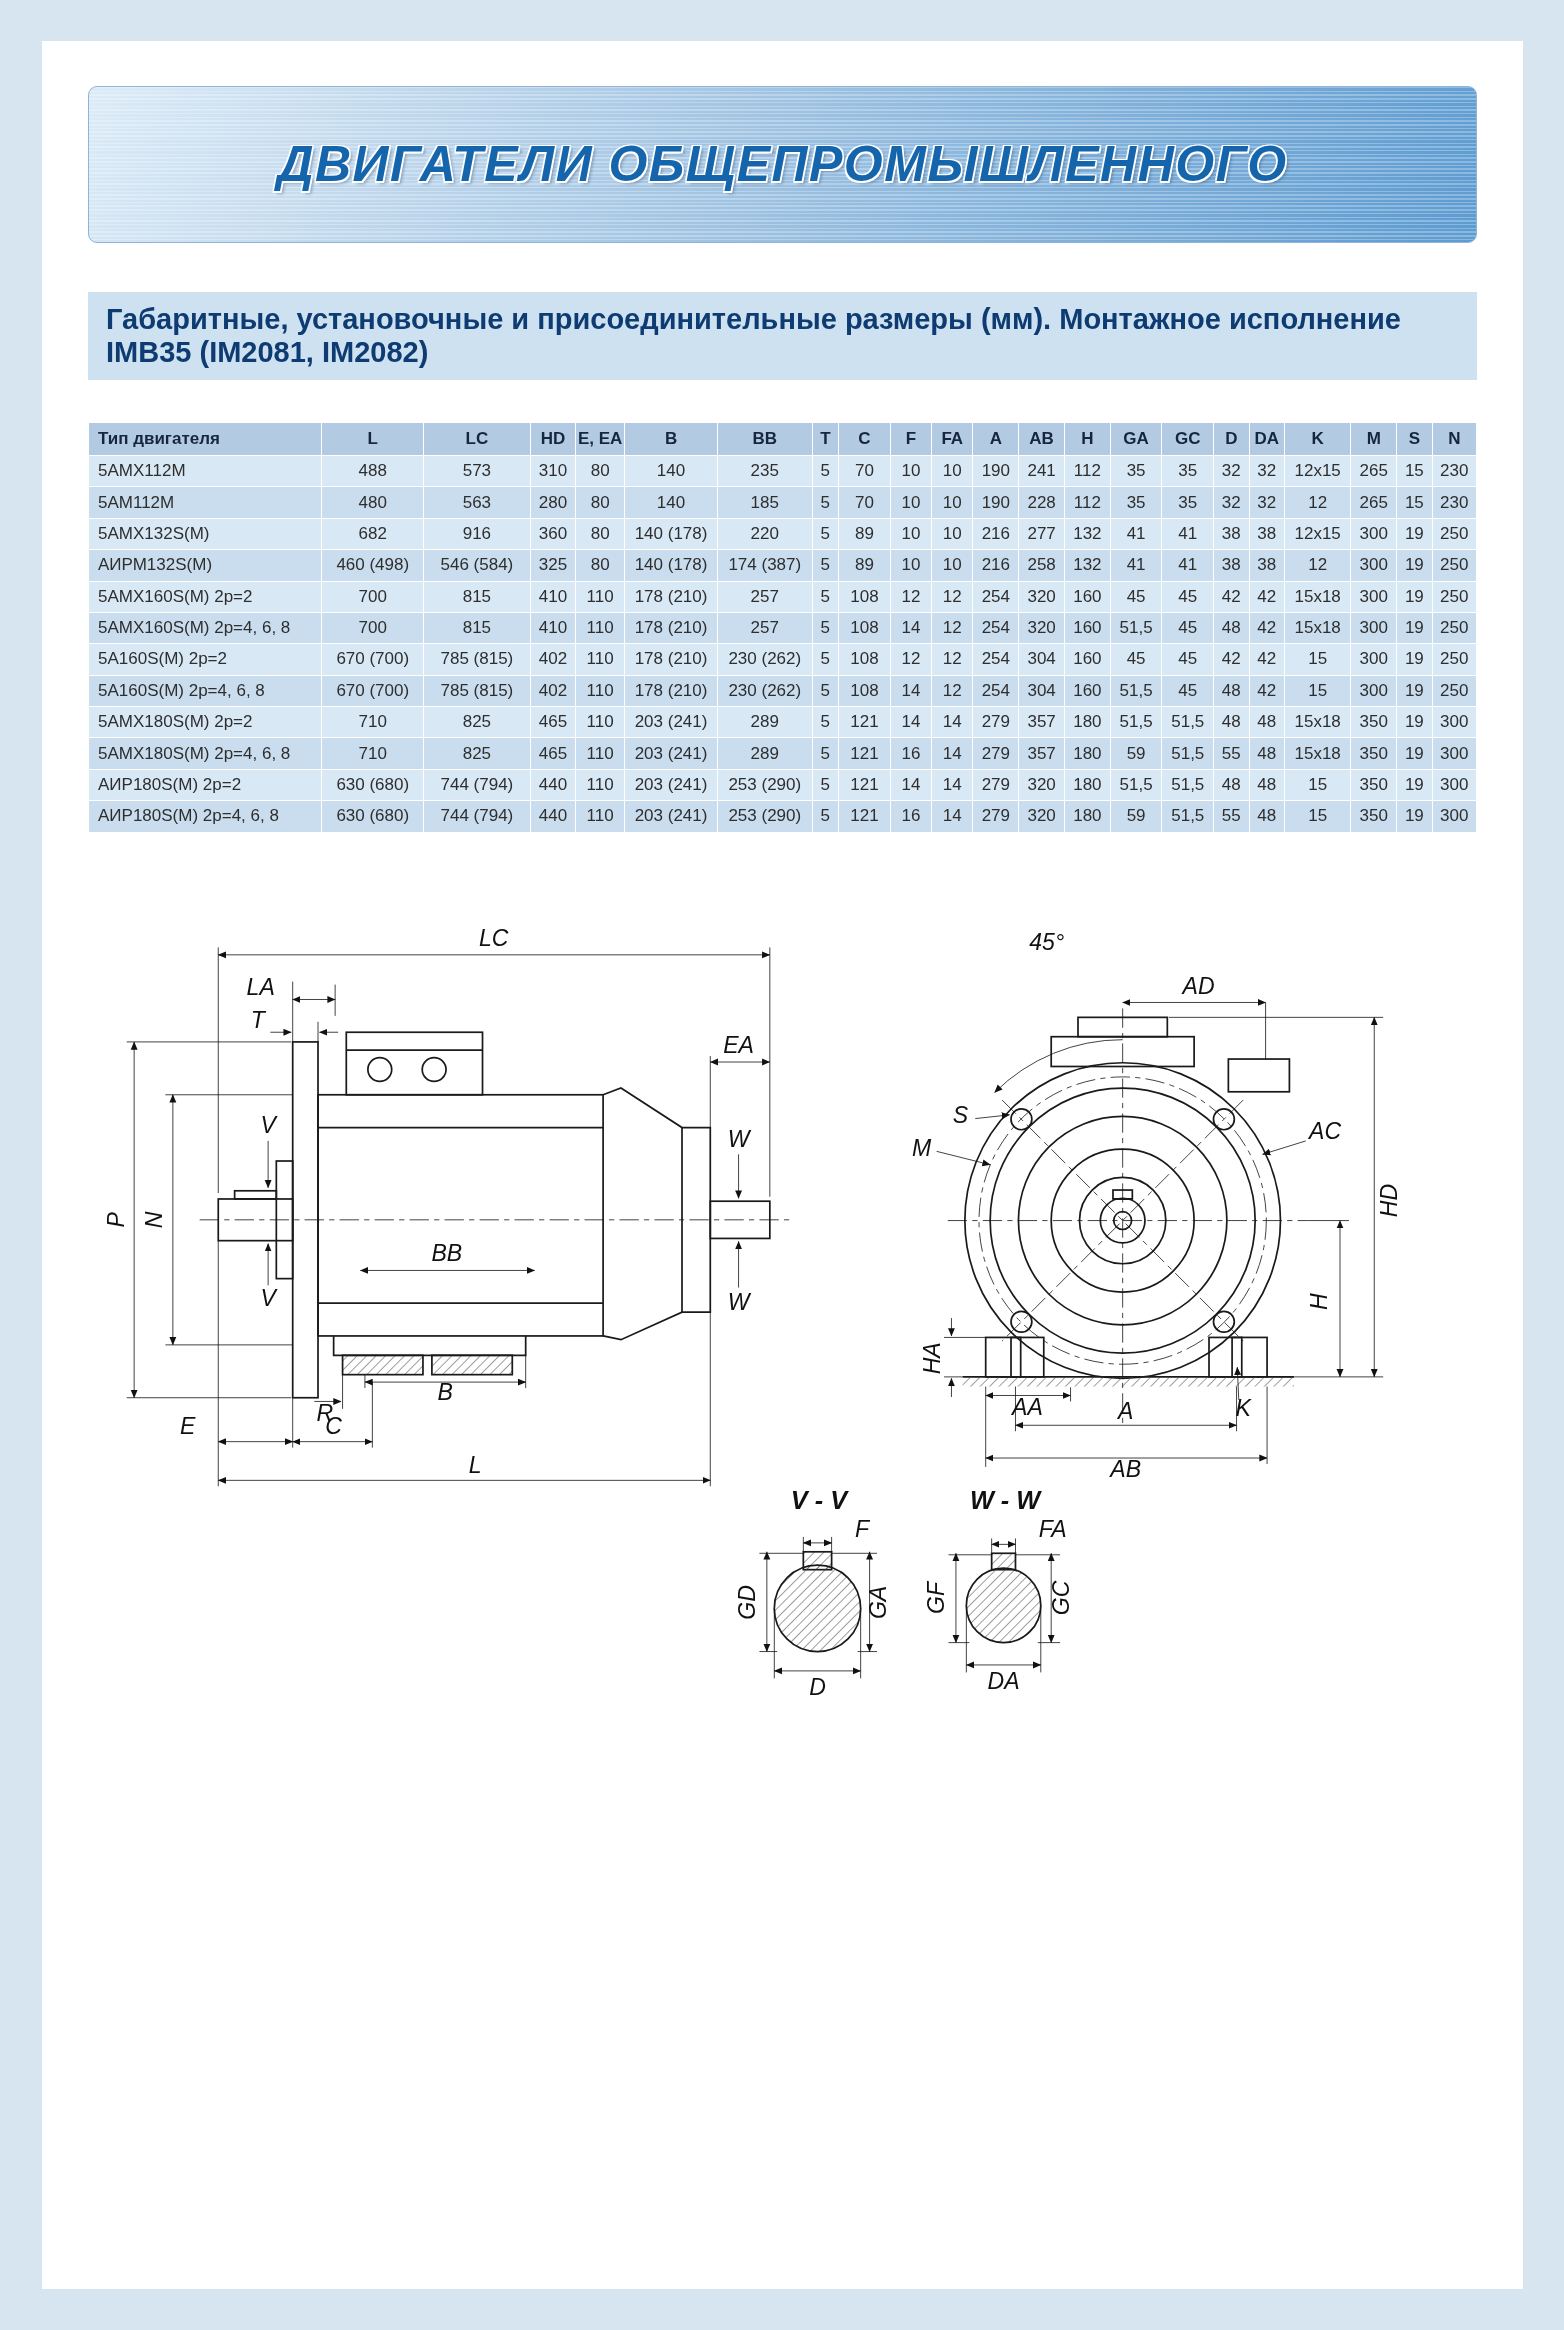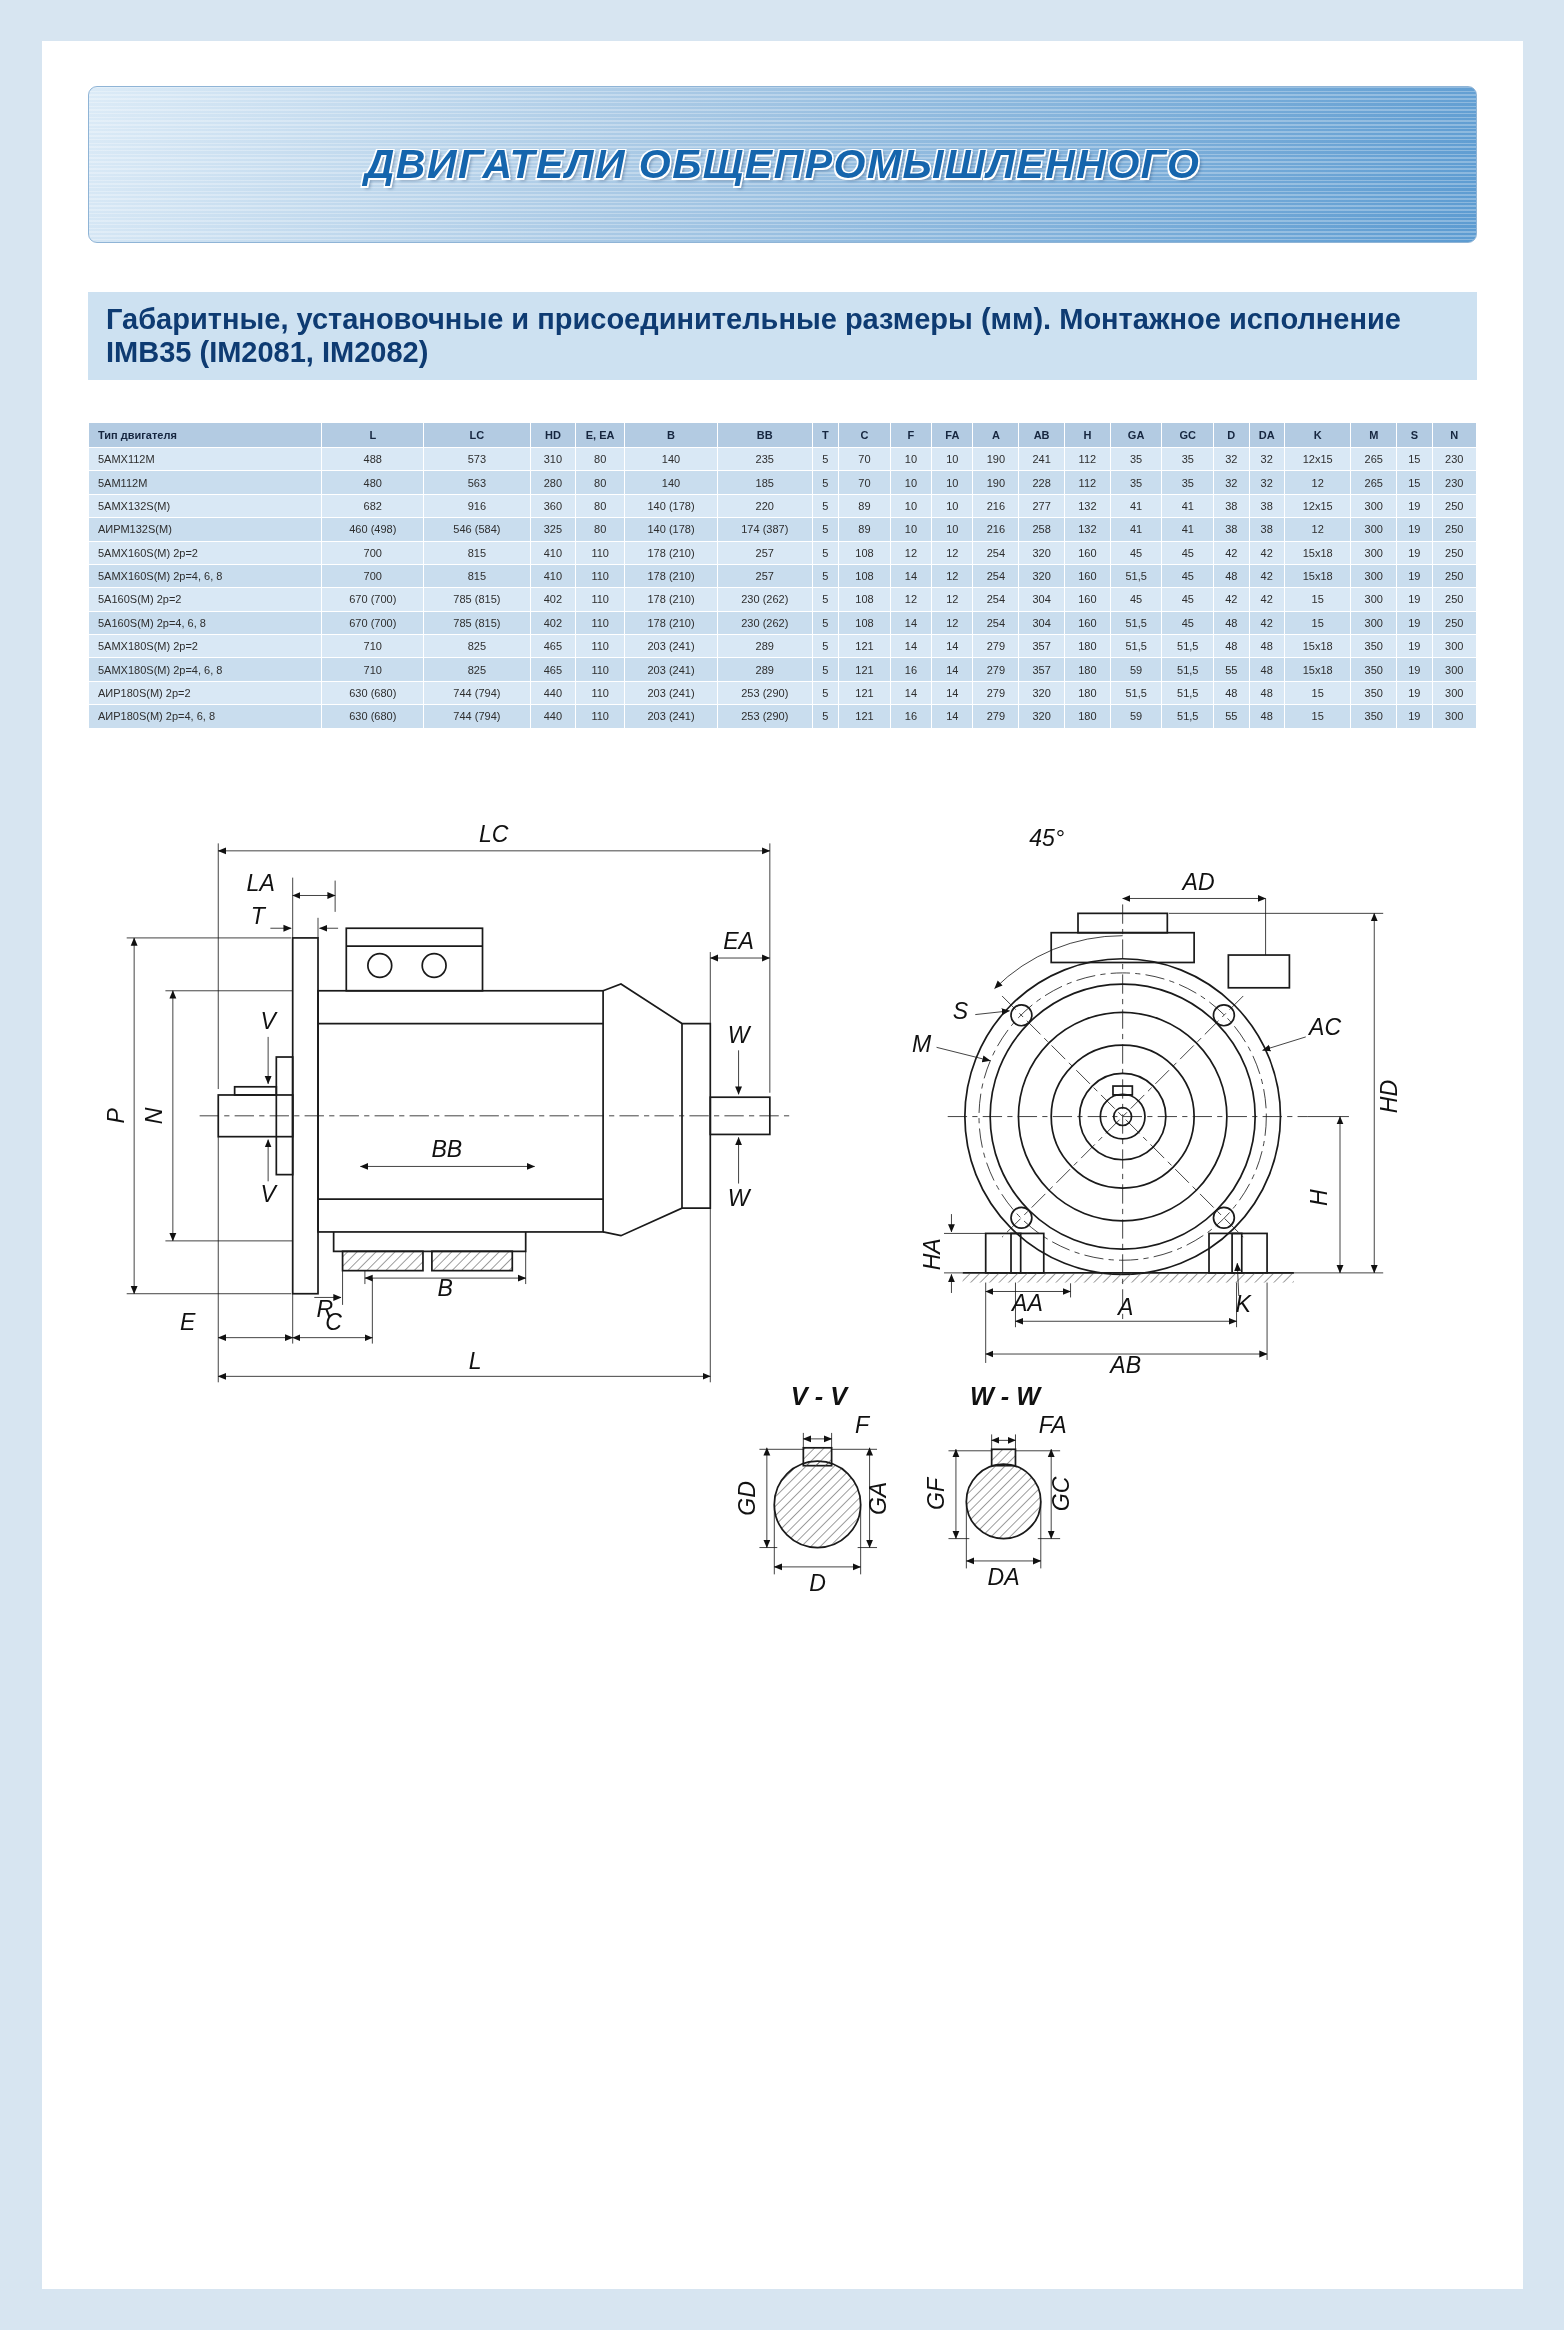--- a/index.html
+++ b/index.html
@@ -14,34 +14,34 @@
   
   .banner{
     height:155px;border-radius:9px;
     display:flex;flex-direction:column;align-items:center;justify-content:center;
     background-image:
       repeating-linear-gradient(180deg, rgba(255,255,255,.28) 0 1.5px, rgba(255,255,255,0) 1.5px 3.7px),
       linear-gradient(118deg,#dcebf7 0%,#a9c9e5 40%,#5c9bd1 100%);
     border:0.7px solid #8fb4d6;
   }
   .banner-line{
-    font-size:41px;font-weight:bold;font-style:italic;letter-spacing:1.5px;
+    font-size:50px;font-weight:bold;font-style:italic;letter-spacing:1.5px;
     color:var(--accent,#1565ad);line-height:1.45;white-space:nowrap;
     text-shadow:-1.5px -1.5px 0 #fff,1.5px -1.5px 0 #fff,-1.5px 1.5px 0 #fff,1.5px 1.5px 0 #fff,3px 3px 3px rgba(30,60,100,.35);
     text-align:center;
   }
 
   
   .subtitle{
     margin-top:49px;background:var(--subtitle-bg,#cde1f1);
     padding:11px 18px;font-size:29px;font-weight:bold;color:#0e3b72;
   }
 
   
-  table.dims{width:100%;margin-top:42px;border-collapse:collapse;table-layout:fixed;font-size:11px;color:#2e2e2e;}
+  table.dims{width:100%;margin-top:42px;border-collapse:collapse;table-layout:fixed;font-size:17px;color:#2e2e2e;}
   table.dims th{background:var(--table-header,#b3cbe2);font-weight:bold;color:#16263f;padding:6px 1.5px;text-align:center;white-space:nowrap;overflow:hidden;}
   table.dims td{padding:5.2px 1.5px;text-align:center;white-space:nowrap;overflow:hidden;}
   table.dims th,table.dims td{border:1.5px solid #ffffff;}
   table.dims th:first-child,table.dims td:first-child{text-align:left;padding-left:9px;}
   tr.odd td{background:var(--row-odd,#d9e8f5);}
   tr.even td{background:var(--row-even,#c9ddee);}
 
   
   .drawing{margin-top:71px;}
   .drawing svg{display:block;}

